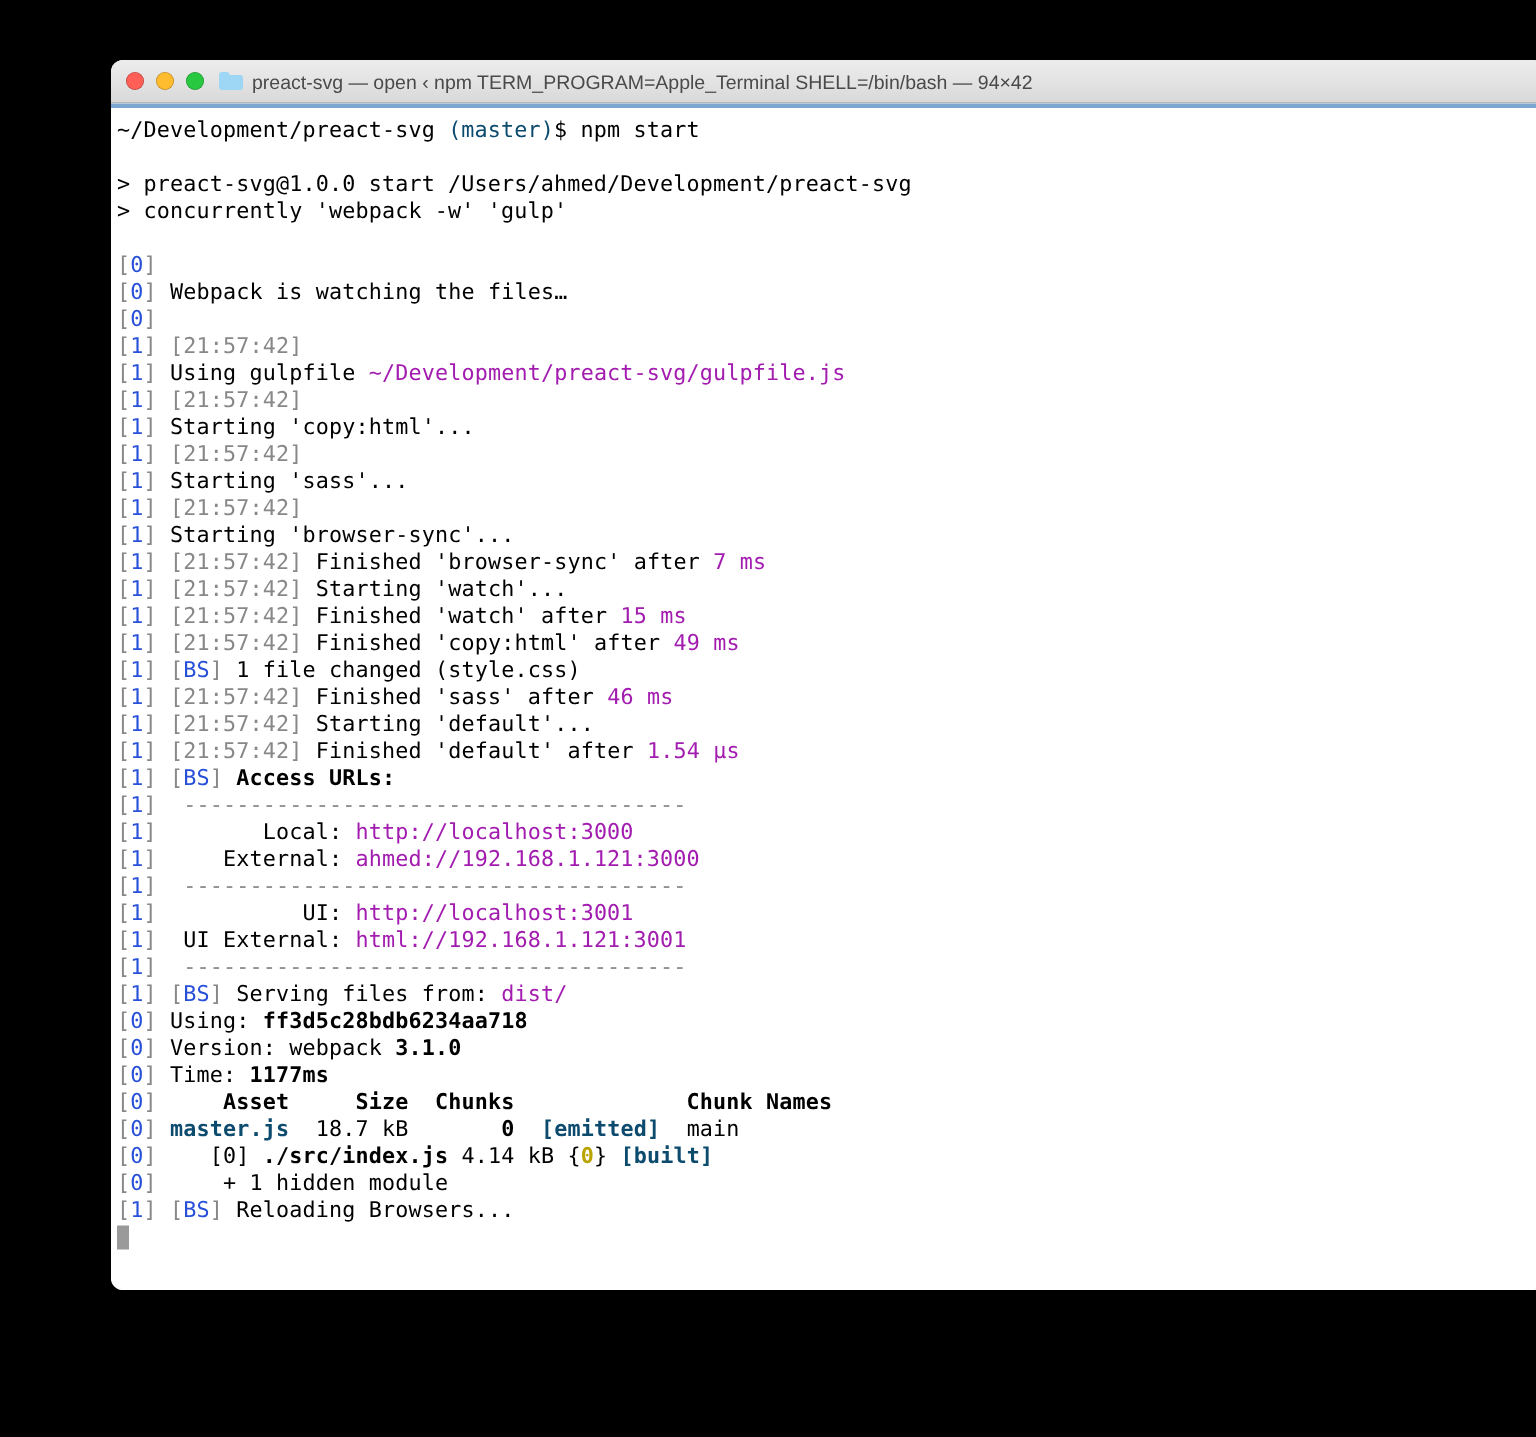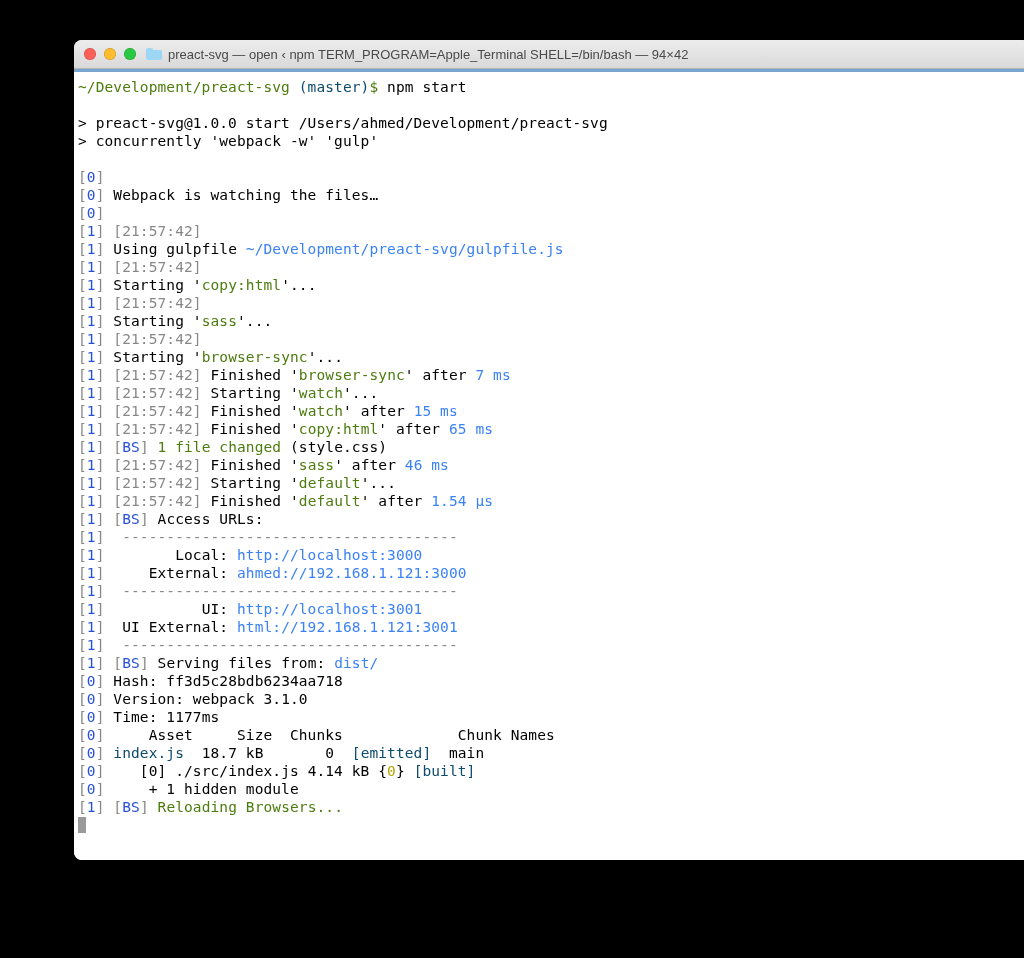--- a/index.html
+++ b/index.html
@@ -82,27 +82,27 @@
     position: relative;
     border-top: 3px solid #7aa6d0;
     letter-spacing: 0.1px;
   }
   .term .scroll-right {
     position: absolute;
     right: 0; top: 0;
     width: 4px; height: 20px;
     background: #7aa6d0;
   }
-  .c-teal    { color: #4d7c0f; }
+  .c-teal    { color: #000000; }
   .c-green   { color: #0c4a6e; }
-  .c-magenta { color: #3b82f6; }
+  .c-magenta { color: #a21caf; }
   .c-blue    { color: #2850d8; }
   .c-yellow  { color: #b8a300; }
   .c-grey    { color: #888; }
-  .bold { font-weight: normal; }
+  .bold { font-weight: bold; }
   .cursor {
     display: inline-block;
     width: 8px; height: 16px;
     background: #9a9a9a;
     vertical-align: text-bottom;
   }
 </style>
 </head>
 <body>
 
@@ -130,37 +130,37 @@
 <span class="c-grey">[</span><span class="c-blue">1</span><span class="c-grey">] </span><span>Using gulpfile </span><span class="c-magenta">~/Development/preact-svg/gulpfile.js</span>
 <span class="c-grey">[</span><span class="c-blue">1</span><span class="c-grey">] </span><span class="c-grey">[21:57:42]</span>
 <span class="c-grey">[</span><span class="c-blue">1</span><span class="c-grey">] </span><span>Starting '</span><span class="c-teal">copy:html</span><span>'...</span>
 <span class="c-grey">[</span><span class="c-blue">1</span><span class="c-grey">] </span><span class="c-grey">[21:57:42]</span>
 <span class="c-grey">[</span><span class="c-blue">1</span><span class="c-grey">] </span><span>Starting '</span><span class="c-teal">sass</span><span>'...</span>
 <span class="c-grey">[</span><span class="c-blue">1</span><span class="c-grey">] </span><span class="c-grey">[21:57:42]</span>
 <span class="c-grey">[</span><span class="c-blue">1</span><span class="c-grey">] </span><span>Starting '</span><span class="c-teal">browser-sync</span><span>'...</span>
 <span class="c-grey">[</span><span class="c-blue">1</span><span class="c-grey">] </span><span class="c-grey">[21:57:42]</span> <span>Finished '</span><span class="c-teal">browser-sync</span><span>' after </span><span class="c-magenta">7 ms</span>
 <span class="c-grey">[</span><span class="c-blue">1</span><span class="c-grey">] </span><span class="c-grey">[21:57:42]</span> <span>Starting '</span><span class="c-teal">watch</span><span>'...</span>
 <span class="c-grey">[</span><span class="c-blue">1</span><span class="c-grey">] </span><span class="c-grey">[21:57:42]</span> <span>Finished '</span><span class="c-teal">watch</span><span>' after </span><span class="c-magenta">15 ms</span>
-<span class="c-grey">[</span><span class="c-blue">1</span><span class="c-grey">] </span><span class="c-grey">[21:57:42]</span> <span>Finished '</span><span class="c-teal">copy:html</span><span>' after </span><span class="c-magenta">65 ms</span>
+<span class="c-grey">[</span><span class="c-blue">1</span><span class="c-grey">] </span><span class="c-grey">[21:57:42]</span> <span>Finished '</span><span class="c-teal">copy:html</span><span>' after </span><span class="c-magenta">49 ms</span>
 <span class="c-grey">[</span><span class="c-blue">1</span><span class="c-grey">] </span><span class="c-grey">[</span><span class="c-blue">BS</span><span class="c-grey">] </span><span class="c-teal">1 file changed</span><span> (style.css)</span>
 <span class="c-grey">[</span><span class="c-blue">1</span><span class="c-grey">] </span><span class="c-grey">[21:57:42]</span> <span>Finished '</span><span class="c-teal">sass</span><span>' after </span><span class="c-magenta">46 ms</span>
 <span class="c-grey">[</span><span class="c-blue">1</span><span class="c-grey">] </span><span class="c-grey">[21:57:42]</span> <span>Starting '</span><span class="c-teal">default</span><span>'...</span>
 <span class="c-grey">[</span><span class="c-blue">1</span><span class="c-grey">] </span><span class="c-grey">[21:57:42]</span> <span>Finished '</span><span class="c-teal">default</span><span>' after </span><span class="c-magenta">1.54 μs</span>
 <span class="c-grey">[</span><span class="c-blue">1</span><span class="c-grey">] </span><span class="c-grey">[</span><span class="c-blue">BS</span><span class="c-grey">] </span><span class="bold">Access URLs:</span>
 <span class="c-grey">[</span><span class="c-blue">1</span><span class="c-grey">] </span><span class="c-grey"> --------------------------------------</span>
 <span class="c-grey">[</span><span class="c-blue">1</span><span class="c-grey">] </span><span>       Local: </span><span class="c-magenta">http://localhost:3000</span>
 <span class="c-grey">[</span><span class="c-blue">1</span><span class="c-grey">] </span><span>    External: </span><span class="c-magenta">ahmed://192.168.1.121:3000</span>
 <span class="c-grey">[</span><span class="c-blue">1</span><span class="c-grey">] </span><span class="c-grey"> --------------------------------------</span>
 <span class="c-grey">[</span><span class="c-blue">1</span><span class="c-grey">] </span><span>          UI: </span><span class="c-magenta">http://localhost:3001</span>
 <span class="c-grey">[</span><span class="c-blue">1</span><span class="c-grey">] </span><span> UI External: </span><span class="c-magenta">html://192.168.1.121:3001</span>
 <span class="c-grey">[</span><span class="c-blue">1</span><span class="c-grey">] </span><span class="c-grey"> --------------------------------------</span>
 <span class="c-grey">[</span><span class="c-blue">1</span><span class="c-grey">] </span><span class="c-grey">[</span><span class="c-blue">BS</span><span class="c-grey">] </span><span>Serving files from: </span><span class="c-magenta">dist/</span>
-<span class="c-grey">[</span><span class="c-blue">0</span><span class="c-grey">] </span><span>Hash: </span><span class="bold">ff3d5c28bdb6234aa718</span>
+<span class="c-grey">[</span><span class="c-blue">0</span><span class="c-grey">] </span><span>Using: </span><span class="bold">ff3d5c28bdb6234aa718</span>
 <span class="c-grey">[</span><span class="c-blue">0</span><span class="c-grey">] </span><span>Version: webpack </span><span class="bold">3.1.0</span>
 <span class="c-grey">[</span><span class="c-blue">0</span><span class="c-grey">] </span><span>Time: </span><span class="bold">1177ms</span>
 <span class="c-grey">[</span><span class="c-blue">0</span><span class="c-grey">] </span><span class="bold">    Asset     Size  Chunks             Chunk Names</span>
-<span class="c-grey">[</span><span class="c-blue">0</span><span class="c-grey">] </span><span class="c-green bold">index.js</span><span>  18.7 kB       </span><span class="bold">0</span><span>  </span><span class="c-green bold">[emitted]</span><span>  main</span>
+<span class="c-grey">[</span><span class="c-blue">0</span><span class="c-grey">] </span><span class="c-green bold">master.js</span><span>  18.7 kB       </span><span class="bold">0</span><span>  </span><span class="c-green bold">[emitted]</span><span>  main</span>
 <span class="c-grey">[</span><span class="c-blue">0</span><span class="c-grey">] </span><span>   [0] </span><span class="bold">./src/index.js</span><span> 4.14 kB {</span><span class="c-yellow bold">0</span><span>} </span><span class="c-green bold">[built]</span>
 <span class="c-grey">[</span><span class="c-blue">0</span><span class="c-grey">] </span><span>    + 1 hidden module</span>
 <span class="c-grey">[</span><span class="c-blue">1</span><span class="c-grey">] </span><span class="c-grey">[</span><span class="c-blue">BS</span><span class="c-grey">] </span><span class="c-teal">Reloading Browsers...</span>
 <span class="cursor"></span></div>
 
 </div>
 
 </body></html>

